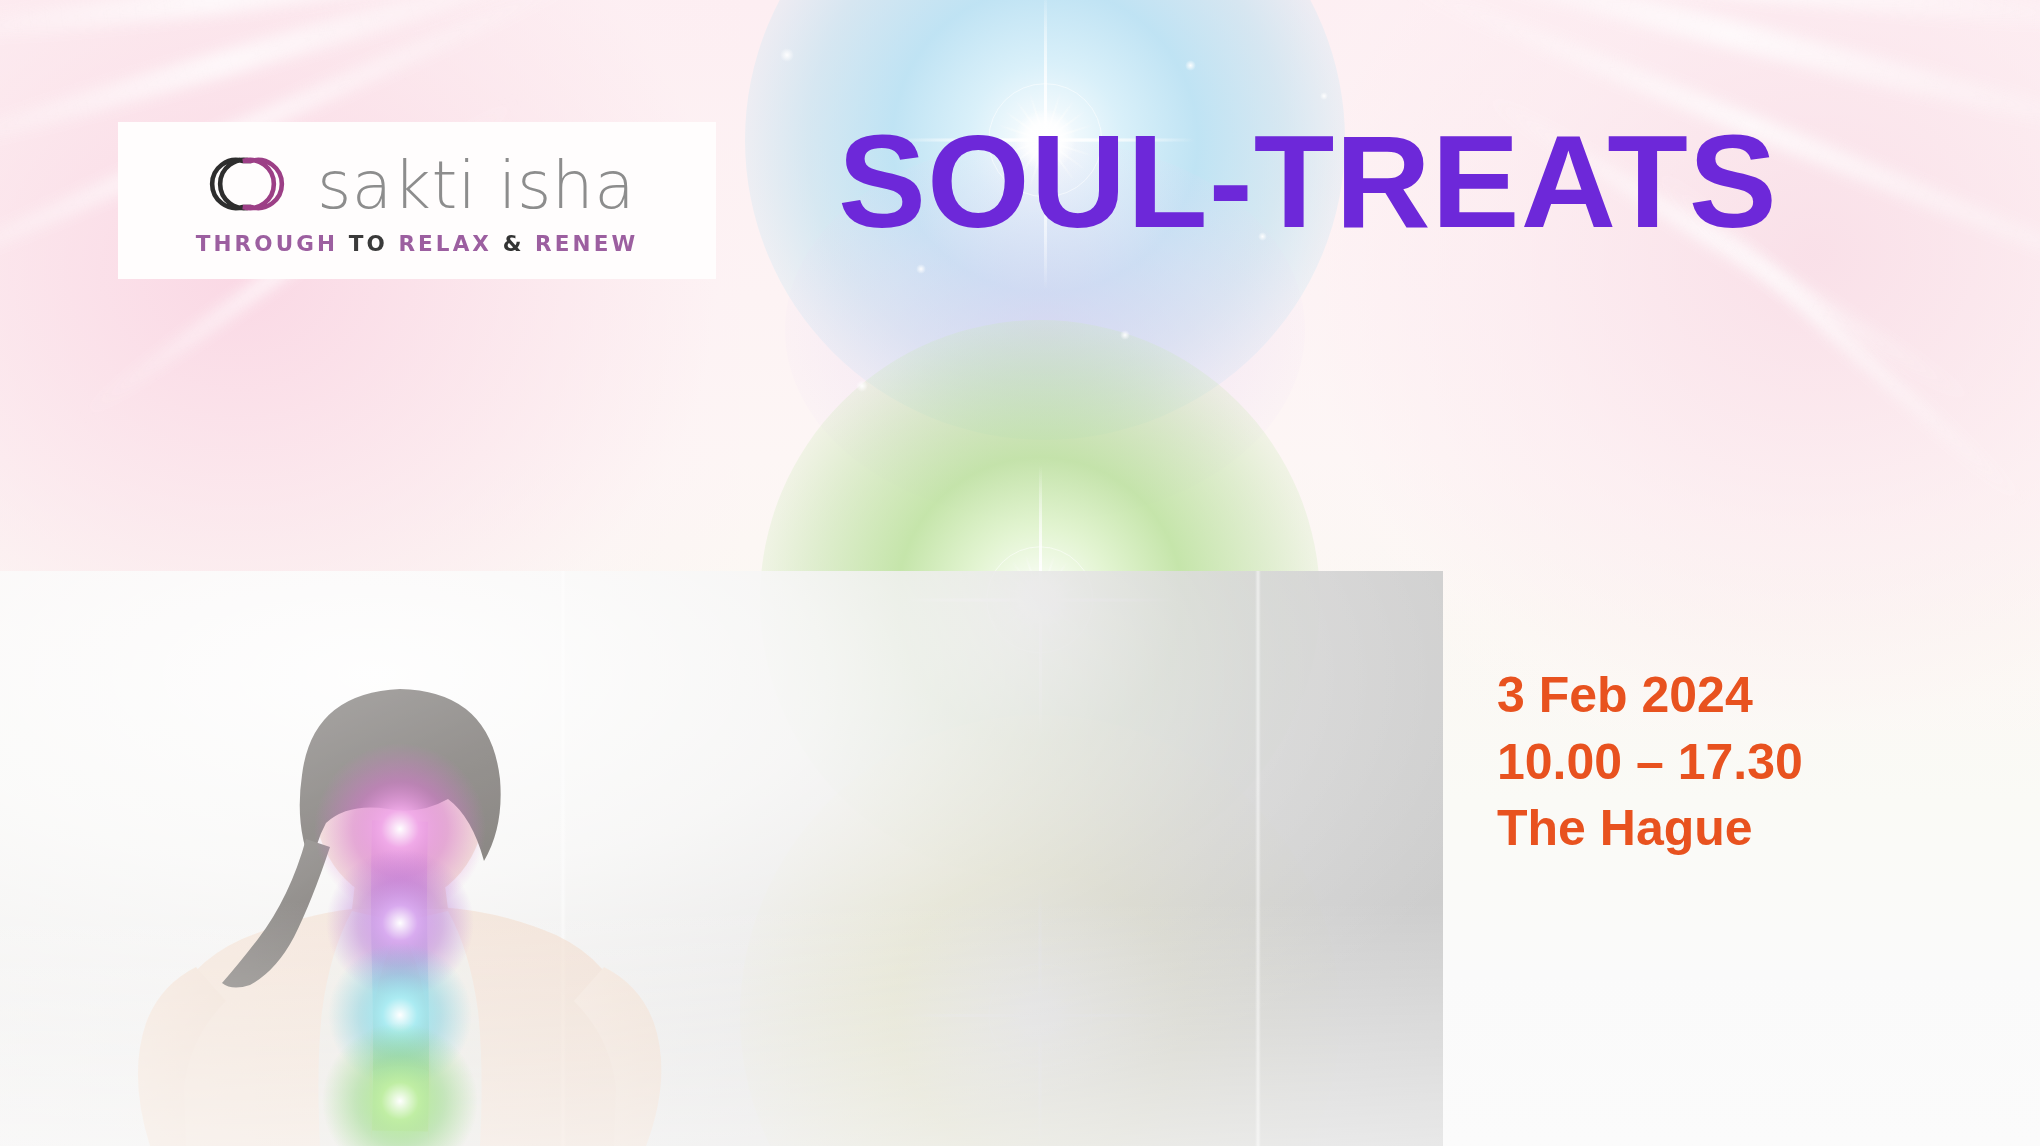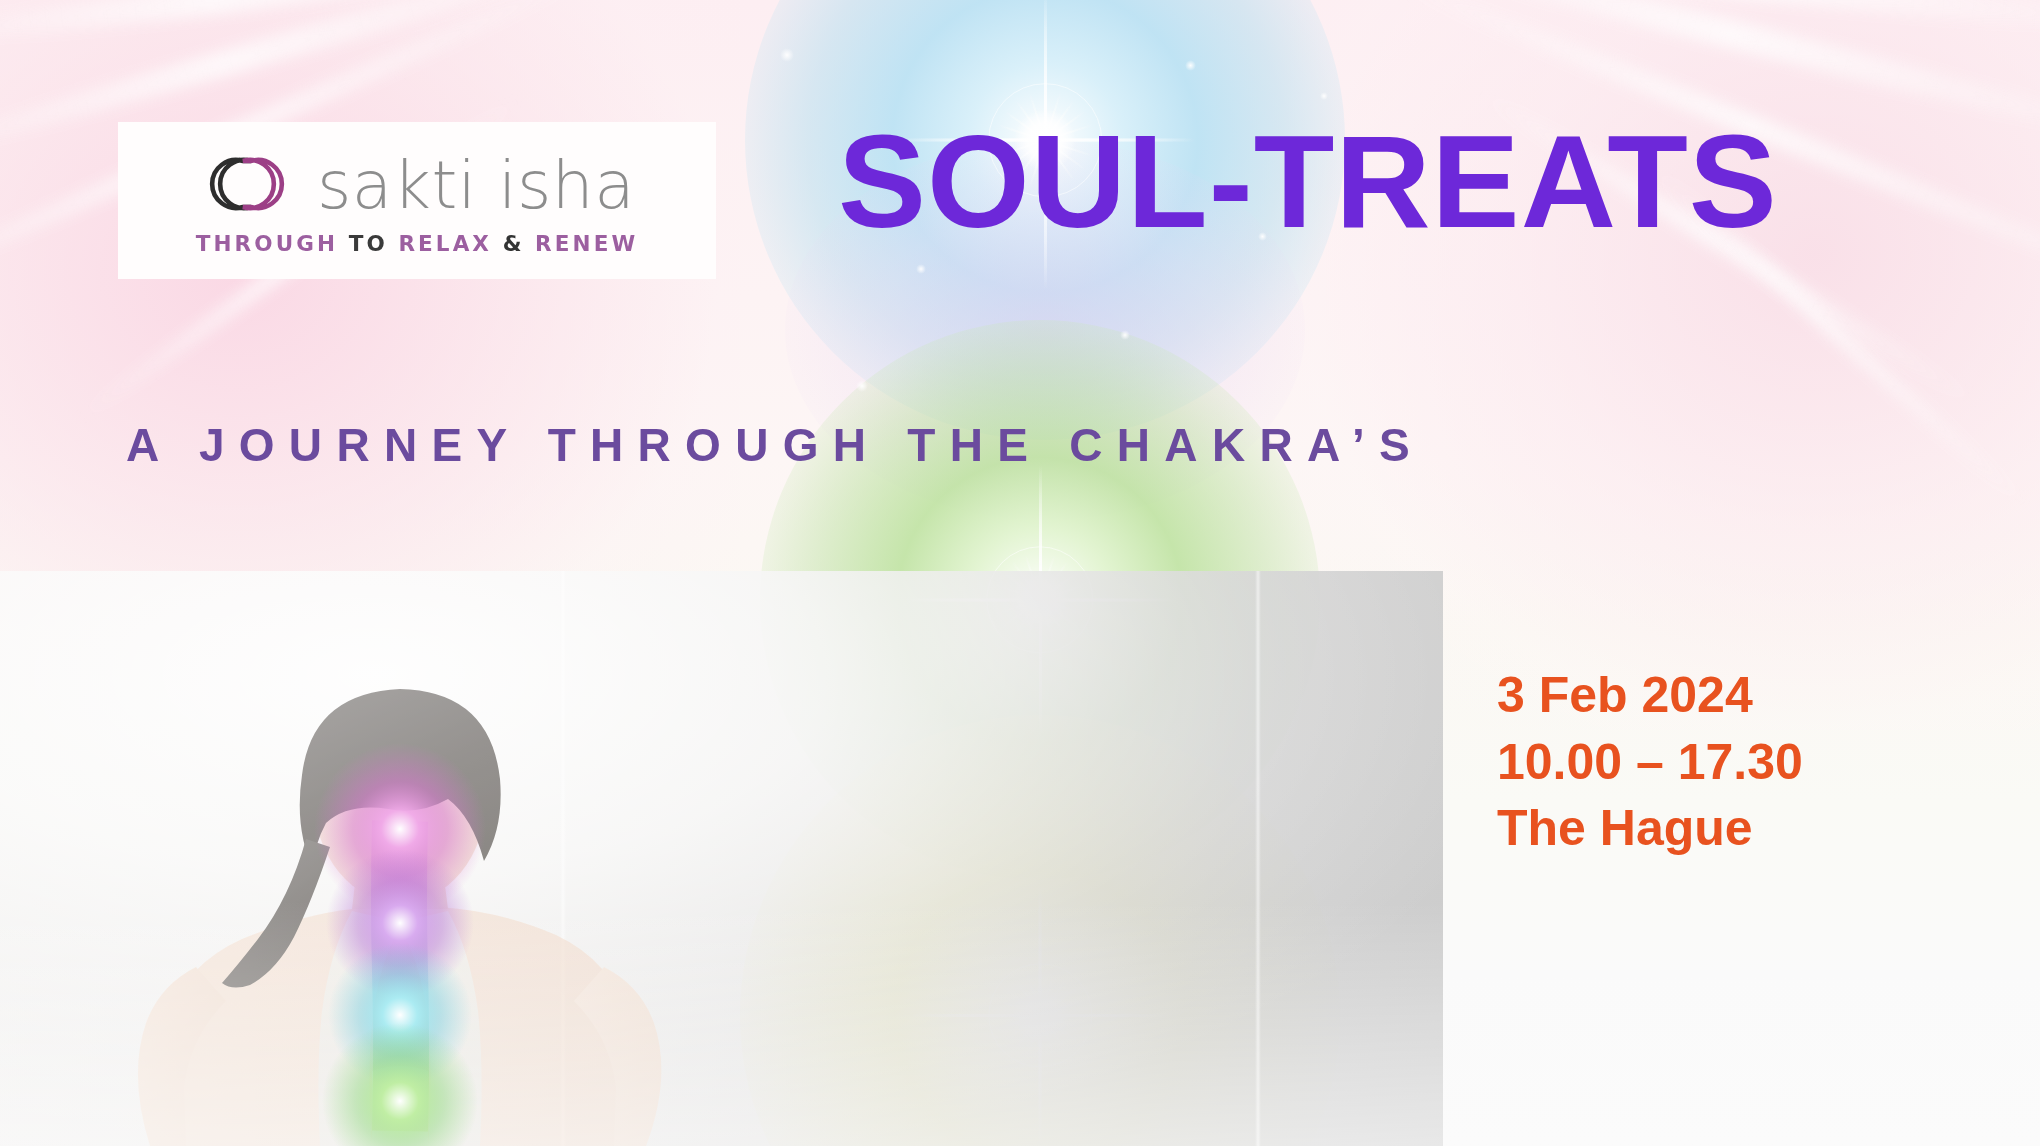--- a/index.html
+++ b/index.html
@@ -483,21 +483,20 @@
       <span>THROUGH</span>
       <span class="to">TO</span>
       <span>RELAX</span>
       <span class="amp">&amp;</span>
       <span>RENEW</span>
     </div>
   </div>
 
   <div class="headline">SOUL-TREATS</div>
 
-  <div class="subheadline">A JOURNEY THROUGH THE CHAKRA’S</div>
 
   <div class="event-info">
     <span class="line">3 Feb 2024</span>
     <span class="line">10.00 – 17.30</span>
     <span class="line">The Hague</span>
   </div>
 
 </div>
 
 </body></html>

